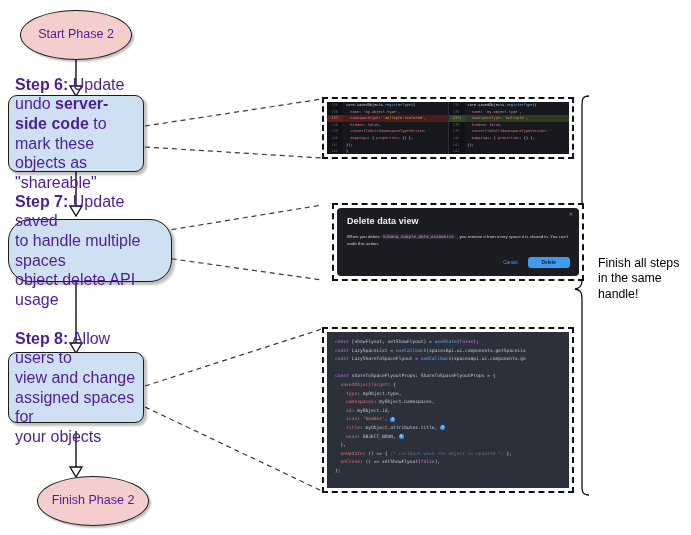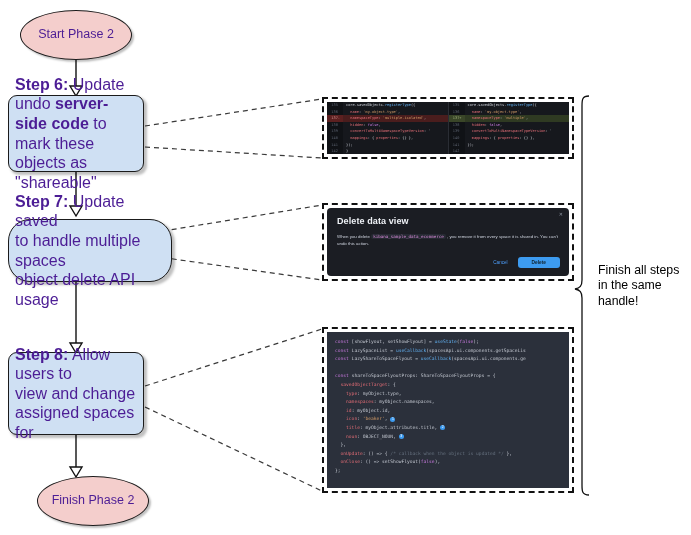--- a/index.html
+++ b/index.html
@@ -39,34 +39,34 @@
     padding:4px 6px;
     box-shadow:2.5px 2.5px 2.5px rgba(0,0,0,0.25);
   }
   .process .txt{display:block;}
   .process b{font-weight:bold;}
 
   #start-node{left:20px;top:10px;width:112px;height:50px;}
   #finish-node{left:37px;top:476px;width:112px;height:50px;}
   #step6{left:8px;top:95px;width:136px;height:77px;}
   #step7{left:8px;top:219px;width:164px;height:63px;border-radius:22px;}
-  #step8{left:8px;top:352px;width:136px;height:83px;}
+  #step8{left:8px;top:352px;width:136px;height:71px;}
 
   
   .callout{
     position:absolute;
     box-sizing:border-box;
     border:2.5px dashed #111;
     background:#ffffff;
     padding:3px;
     z-index:4;
     overflow:hidden;
   }
   #callout-diff{left:322px;top:97px;width:252px;height:62px;}
-  #callout-dialog{left:322px;top:203px;width:252px;height:78px;}
+  #callout-dialog{left:332px;top:203px;width:252px;height:78px;}
   #callout-flyout{left:322px;top:327px;width:252px;height:166px;}
 
   
   .diff{
     display:flex;width:100%;height:100%;
     background:#16181d;
     font-family:"DejaVu Sans Mono", monospace;
     font-size:3.6px;
     line-height:6.6px;
   }
@@ -139,21 +139,21 @@
   .blank{height:8.6px;}
   .badge{
     display:inline-block;width:5px;height:5px;border-radius:50%;
     background:#3d9bf0;color:#fff;font-size:3.4px;line-height:5px;
     text-align:center;vertical-align:middle;
     font-family:"Liberation Sans", sans-serif;
   }
 
   
   #brace-note{
-    position:absolute;left:598px;top:263px;width:92px;
+    position:absolute;left:598px;top:256px;width:92px;
     font-size:12.3px;color:#000;line-height:1.25;z-index:3;
   }
 </style>
 </head>
 <body>
 
 <div class="canvas">
 
   <svg class="wires" viewBox="0 0 691 535">
 
@@ -224,20 +224,21 @@
     </div>
   </div>
 
   <div class="node process" id="step8">
     <div>
       <span class="txt">
         <b>Step 8:</b><span> Allow users to</span>
       </span>
       <span class="txt">view and change</span>
       <span class="txt">assigned spaces for</span>
+      <span class="txt">your objects</span>
     </div>
   </div>
 
   <div class="callout" id="callout-diff">
     <div class="diff">
       <div class="diff-pane left" id="diff-left">
           <div class="dline"><span class="dnum">135 </span><span class="dcode">core.savedObjects.<span class="f">registerType</span>({</span></div>
           <div class="dline"><span class="dnum">136 </span><span class="dcode">  <span class="b">name</span>: <span class="s">'my-object-type'</span>,</span></div>
           <div class="dline del"><span class="dnum">137-</span><span class="dcode">  <span class="b">namespaceType</span>: <span class="s">'multiple-isolated'</span>,</span></div>
           <div class="dline"><span class="dnum">138 </span><span class="dcode">  <span class="b">hidden</span>: <span class="k">false</span>,</span></div>

